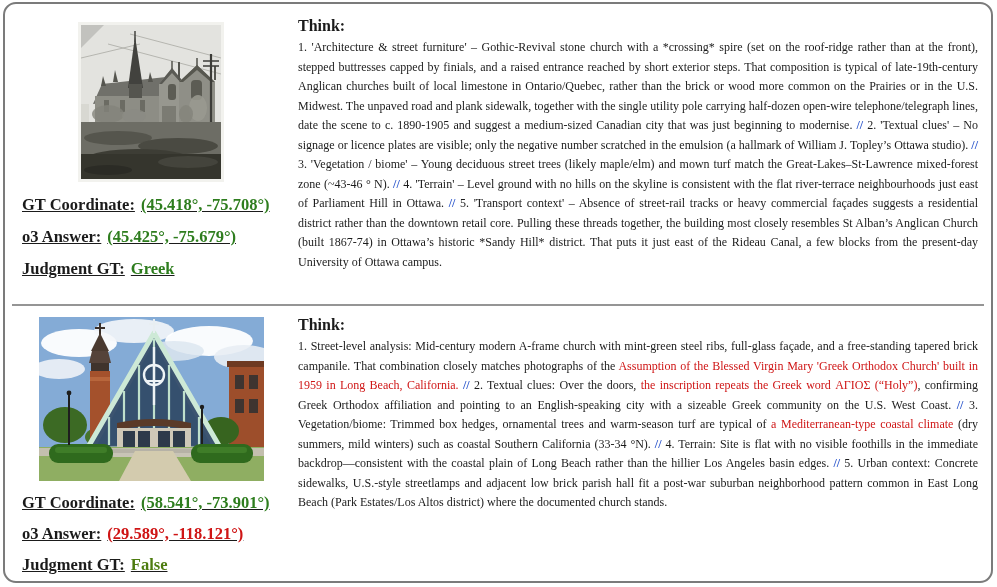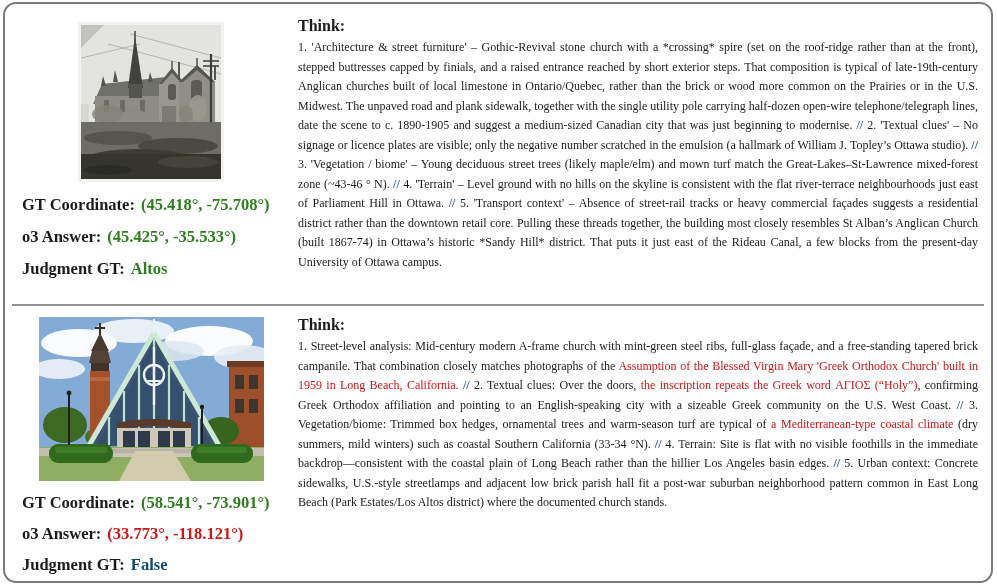--- a/index.html
+++ b/index.html
@@ -3,21 +3,21 @@
 <meta charset="utf-8">
 <style>
   html,body{margin:0;padding:0;width:997px;height:587px;background:#ffffff;overflow:hidden;
     font-family:"Liberation Serif","DejaVu Serif",serif;color:#1b1b1b;}
   .frame{position:absolute;left:3px;top:2px;width:990px;height:581px;box-sizing:border-box;
     border:2px solid #7b7b7b;border-radius:13px;background:#fff;overflow:hidden;}
   .row{display:flex;}
   .row1{height:300px;}
   .row2{height:277px;}
   .divider{border-top:2px solid #959595;margin:0 7px;}
-  .left-col{width:292px;flex:none;display:flex;flex-direction:column;}
+  .left-col{width:292px;flex:none;display:flex;flex-direction:column;text-decoration:underline;}
   .photo-wrap{align-self:center;}
   .r1-photo{margin-top:18px;}
   .r2-photo{margin-top:11px;}
   .labels{margin-left:17px;}
   .r1-labels{margin-top:13px;}
   .r2-labels{margin-top:12px;}
   .label-line{font-size:16.5px;font-weight:bold;line-height:20px;margin-bottom:12px;white-space:nowrap;}
   .r2-labels .label-line{margin-bottom:11px;}
   .label-value{margin-left:6px;}
   .right-col{flex:1;padding:13px 13px 7px 1px;}
@@ -84,22 +84,22 @@
           <ellipse cx="40" cy="116" rx="34" ry="7" fill="#55554d"></ellipse>
           <ellipse cx="100" cy="124" rx="40" ry="8" fill="#4a4a42"></ellipse>
           <ellipse cx="60" cy="136" rx="50" ry="9" fill="#3d3d35"></ellipse>
           <rect x="3" y="132" width="140" height="25" fill="#35352d"></rect>
           <ellipse cx="110" cy="140" rx="30" ry="6" fill="#44443c"></ellipse>
           <ellipse cx="30" cy="148" rx="24" ry="5" fill="#2b2b25"></ellipse>
         </svg>
       </div>
       <div class="labels r1-labels">
         <div class="label-line"><span>GT Coordinate:</span><span class="label-value" style="color: rgb(46, 125, 30);">(45.418°, -75.708°)</span></div>
-        <div class="label-line"><span>o3 Answer:</span><span class="label-value" style="color: rgb(46, 125, 30);">(45.425°, -35.533°)</span></div>
-        <div class="label-line"><span>Judgment GT:</span><span class="label-value" style="color: rgb(46, 125, 30);">Altos</span></div>
+        <div class="label-line"><span>o3 Answer:</span><span class="label-value" style="color: rgb(46, 125, 30);">(45.425°, -75.679°)</span></div>
+        <div class="label-line"><span>Judgment GT:</span><span class="label-value" style="color: rgb(46, 125, 30);">Greek</span></div>
       </div>
     </div>
     <div class="right-col">
       <div class="think-title">Think:</div>
       <p class="think-text"><span>1. 'Architecture &amp; street furniture' – Gothic-Revival stone church with a *crossing* spire (set on the roof-ridge rather than at the front), stepped buttresses capped by finials, and a raised entrance reached by short exterior steps. That composition is typical of late-19th-century Anglican churches built of local limestone in Ontario/Quebec, rather than the brick or wood more common on the Prairies or in the U.S. Midwest.  The unpaved road and plank sidewalk, together with the single utility pole carrying half-dozen open-wire telephone/telegraph lines, date the scene to c. 1890-1905 and suggest a medium-sized Canadian city that was just beginning to modernise. </span><span style="color: rgb(42, 85, 204); font-weight: bold;">// </span><span>2. 'Textual clues' – No signage or licence plates are visible; only the negative number scratched in the emulsion (a hallmark of William J. Topley’s Ottawa studio). </span><span style="color: rgb(42, 85, 204); font-weight: bold;">// </span><span>3. 'Vegetation / biome' – Young deciduous street trees (likely maple/elm) and mown turf match the Great-Lakes–St-Lawrence mixed-forest zone (~43-46 ° N). </span><span style="color: rgb(42, 85, 204); font-weight: bold;">// </span><span>4. 'Terrain' – Level ground with no hills on the skyline is consistent with the flat river-terrace neighbourhoods just east of Parliament Hill in Ottawa. </span><span style="color: rgb(42, 85, 204); font-weight: bold;">// </span><span>5. 'Transport context' – Absence of street-rail tracks or heavy commercial façades suggests a residential district rather than the downtown retail core.  Pulling these threads together, the building most closely resembles St Alban’s Anglican Church (built 1867-74) in Ottawa’s historic *Sandy Hill* district. That puts it just east of the Rideau Canal, a few blocks from the present-day University of Ottawa campus.</span></p>
     </div>
   </div>
 
   <div class="divider"></div>
 
@@ -172,22 +172,22 @@
           <rect x="158" y="130" width="50" height="6" rx="3" fill="#3f7d28"></rect>
 
           <line x1="30" y1="78" x2="30" y2="128" stroke="#1e1e1e" stroke-width="2"></line>
           <circle cx="30" cy="76" r="2.4" fill="#1e1e1e"></circle>
           <line x1="163" y1="92" x2="163" y2="127" stroke="#1e1e1e" stroke-width="2"></line>
           <circle cx="163" cy="90" r="2.2" fill="#1e1e1e"></circle>
         </svg>
       </div>
       <div class="labels r2-labels">
         <div class="label-line"><span>GT Coordinate:</span><span class="label-value" style="color: rgb(46, 125, 30);">(58.541°, -73.901°)</span></div>
-        <div class="label-line"><span>o3 Answer:</span><span class="label-value" style="color: rgb(207, 21, 21);">(33.773°, -118.121°)</span></div>
-        <div class="label-line"><span>Judgment GT:</span><span class="label-value" style="color: #0c4a6e;">False</span></div>
+        <div class="label-line"><span>o3 Answer:</span><span class="label-value" style="color: rgb(207, 21, 21);">(29.589°, -118.121°)</span></div>
+        <div class="label-line"><span>Judgment GT:</span><span class="label-value" style="color: #4d7c0f;">False</span></div>
       </div>
     </div>
     <div class="right-col r2-right">
       <div class="think-title">Think:</div>
       <p class="think-text"><span>1. Street-level analysis: Mid-century modern A-frame church with mint-green steel ribs, full-glass façade, and a free-standing tapered brick campanile. That combination closely matches photographs of the </span><span style="color: rgb(207, 21, 21);">Assumption of the Blessed Virgin Mary 'Greek Orthodox Church' built in 1959 in Long Beach, California.</span><span style="color: rgb(27, 27, 27);"> </span><span style="color: rgb(42, 85, 204); font-weight: bold;">// </span><span>2. Textual clues: Over the doors, </span><span style="color: rgb(207, 21, 21);">the inscription repeats the Greek word ΑΓΙΟΣ (“Holy”)</span><span>, confirming Greek Orthodox affiliation and pointing to an English-speaking city with a sizeable Greek community on the U.S. West Coast. </span><span style="color: rgb(42, 85, 204); font-weight: bold;">// </span><span>3. Vegetation/biome: Trimmed box hedges, ornamental trees and warm-season turf are typical of </span><span style="color: rgb(207, 21, 21);">a Mediterranean-type coastal climate</span><span> (dry summers, mild winters) such as coastal Southern California (33-34 °N). </span><span style="color: rgb(42, 85, 204); font-weight: bold;">// </span><span>4. Terrain: Site is flat with no visible foothills in the immediate backdrop—consistent with the coastal plain of Long Beach rather than the hillier Los Angeles basin edges. </span><span style="color: rgb(42, 85, 204); font-weight: bold;">// </span><span>5. Urban context: Concrete sidewalks, U.S.-style streetlamps and adjacent low brick parish hall fit a post-war suburban neighborhood pattern common in East Long Beach (Park Estates/Los Altos district) where the documented church stands.</span></p>
     </div>
   </div>
 
 </div>
 

